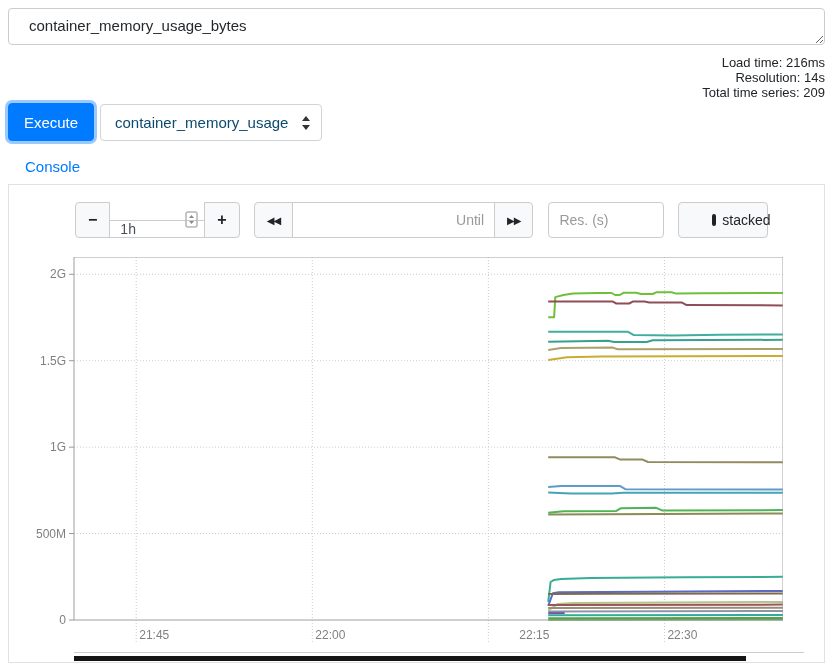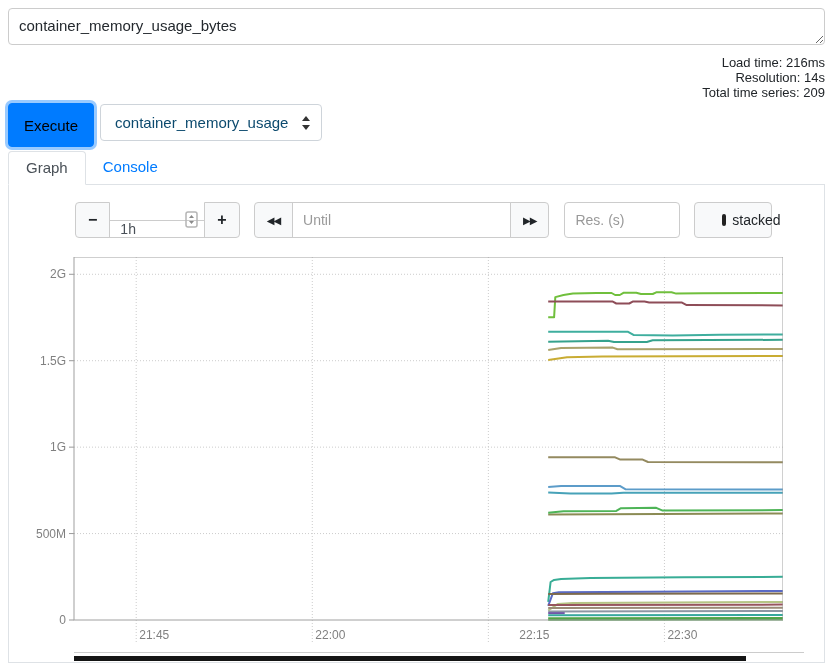--- a/index.html
+++ b/index.html
@@ -4,30 +4,30 @@
 <style>
   * { margin:0; padding:0; box-sizing:border-box; }
   html,body { background:#fff; }
   .page {
     position:relative; width:833px; height:663px; overflow:hidden;
     font-family:"Liberation Sans", sans-serif; background:#fff; color:#212529;
   }
   
   .query-input {
     position:absolute; left:8px; top:8px; width:817px; height:37px;
-    border:1px solid #ccc; border-radius:4px; padding:8px 10px;
+    border:1px solid #ccc; border-radius:4px; padding:8px 20px;
     font-family:"Liberation Sans", sans-serif; font-size:15px; color:#24292e;
     resize:vertical; outline:none; overflow:hidden; background:#fff;
   }
   
   .stats { position:absolute; right:8px; top:55px; text-align:right; font-size:13px; line-height:15px; color:#212529; }
   
   .execute-btn {
-    position:absolute; left:8px; top:103px; width:86px; height:44px;
-    background:#007bff; color:#000000; border:1px solid #007bff; border-radius:4px;
+    position:absolute; left:8px; top:103px; width:86px; height:38px;
+    background:#007bff; color:#ffffff; border:1px solid #007bff; border-radius:4px;
     font-family:"Liberation Sans", sans-serif; font-size:15px; cursor:pointer;
     box-shadow:0 0 0 3px rgba(0,123,255,.4);
   }
   .metric-select {
     position:absolute; left:100px; top:104px; width:222px; height:37px;
     border:1px solid #ced4da; border-radius:4px; background:#fff;
     display:flex; align-items:center; padding:0 10px 0 14px; cursor:pointer;
   }
   .metric-select-text { flex:1; font-size:15px; color:#0c4a6e; white-space:nowrap; overflow:hidden; }
   .select-arrows { margin-left:4px; display:flex; flex-direction:column; line-height:0; }
@@ -57,23 +57,23 @@
   .igroup > *:last-child { border-radius:0 4px 4px 0; }
   .tinput {
     border:1px solid #ccc; background:#fff; padding:0 10px; font-size:14px; color:#495057;
     font-family:"Liberation Sans", sans-serif; outline:none;
   }
   .tinput::placeholder { color:#999; }
   .dur-wrap { position:relative; display:flex;align-items:flex-end; }
   .dur-wrap .tinput { width:96px; }
   .dur-spin { position:absolute; right:7px; top:9px; pointer-events:none; }
   .res-input { width:116px; border-radius:4px; margin-left:15px; }
-  .until-input { width:219px; }
+  .until-input { width:203px;text-align:right; }
   .stacked-btn {
-    margin-left:14px; width:78px; background:#f8f9fa; border:1px solid #ccc; border-radius:4px;
+    margin-left:14px; width:90px; background:#f8f9fa; border:1px solid #ccc; border-radius:4px;
     display:flex; align-items:center; justify-content:center; cursor:pointer; font-size:14px; color:#212529;padding-left:36px;
   }
   .cbox { width:12px; height:12px; border:2px solid #222; border-radius:3px; display:inline-block; margin-right:6px; background:#fff; }
   
   .chart-area { position:absolute; left:0; top:0; width:815px; height:477px; }
   #plot-svg { position:absolute; left:57px; top:72px; }
   .ylab { position:absolute; width:48px; text-align:right; font-size:12px; color:#808080; line-height:16px; }
   .xlab { position:absolute; font-size:12px; color:#808080; line-height:14px; }
   .legend-topline { position:absolute; left:65px; top:467px; width:730px; height:0; border-top:1px solid #ccc; }
   .resize-bar { position:absolute; left:65px; top:471px; width:672px; height:5px; background:#141414; cursor:row-resize; }
@@ -97,21 +97,20 @@
     <span class="metric-select-text">container_memory_usage</span>
     <span class="select-arrows">
       <svg width="10" height="16" viewBox="0 0 10 16">
         <polygon points="5,1 9,6 1,6" fill="#333"></polygon>
         <polygon points="5,15 9,10 1,10" fill="#333"></polygon>
       </svg>
     </span>
   </div>
 
   <div class="tabs">
-    <div class="tab active">Graph</div>
     <div class="tab link">Console</div>
   </div>
 
   <div class="panel">
 
     <div class="toolbar">
       <div class="igroup">
         <button class="tbtn">−</button>
         <span class="dur-wrap">
           <input class="tinput" value="1h" style="">

